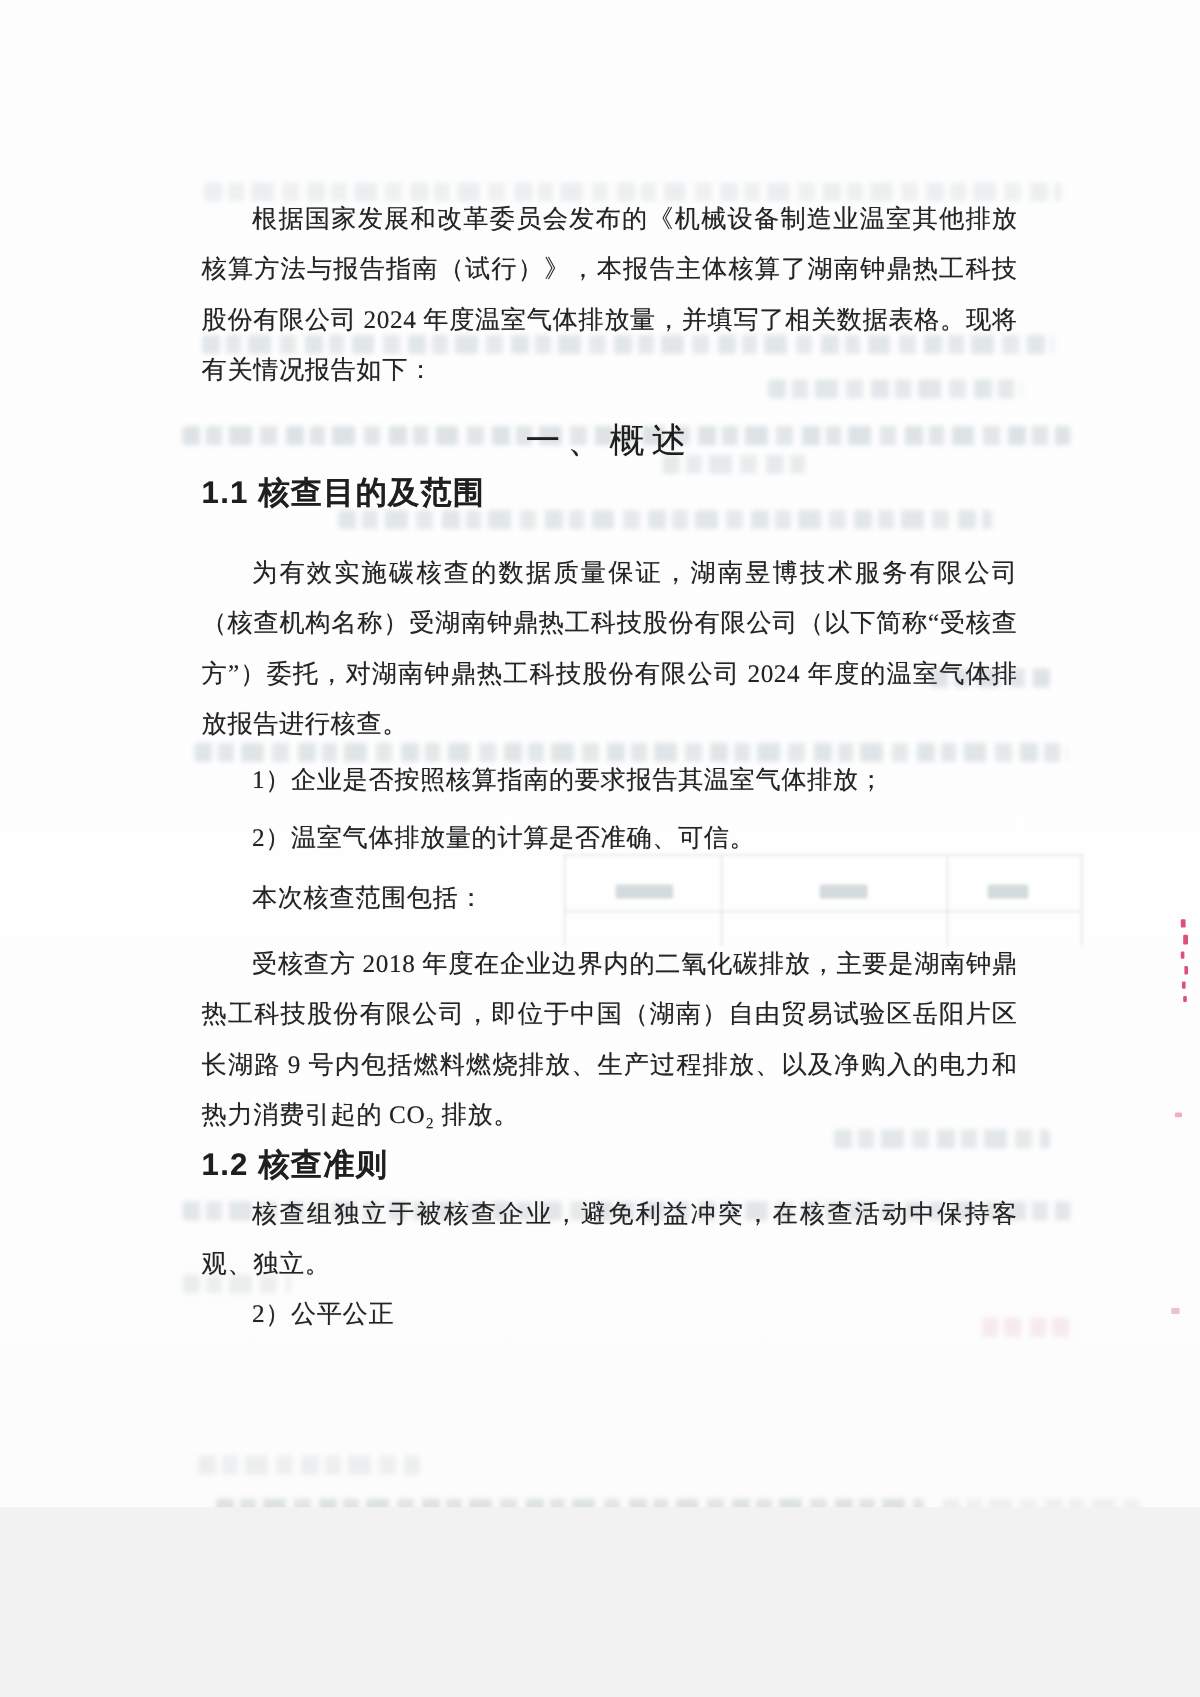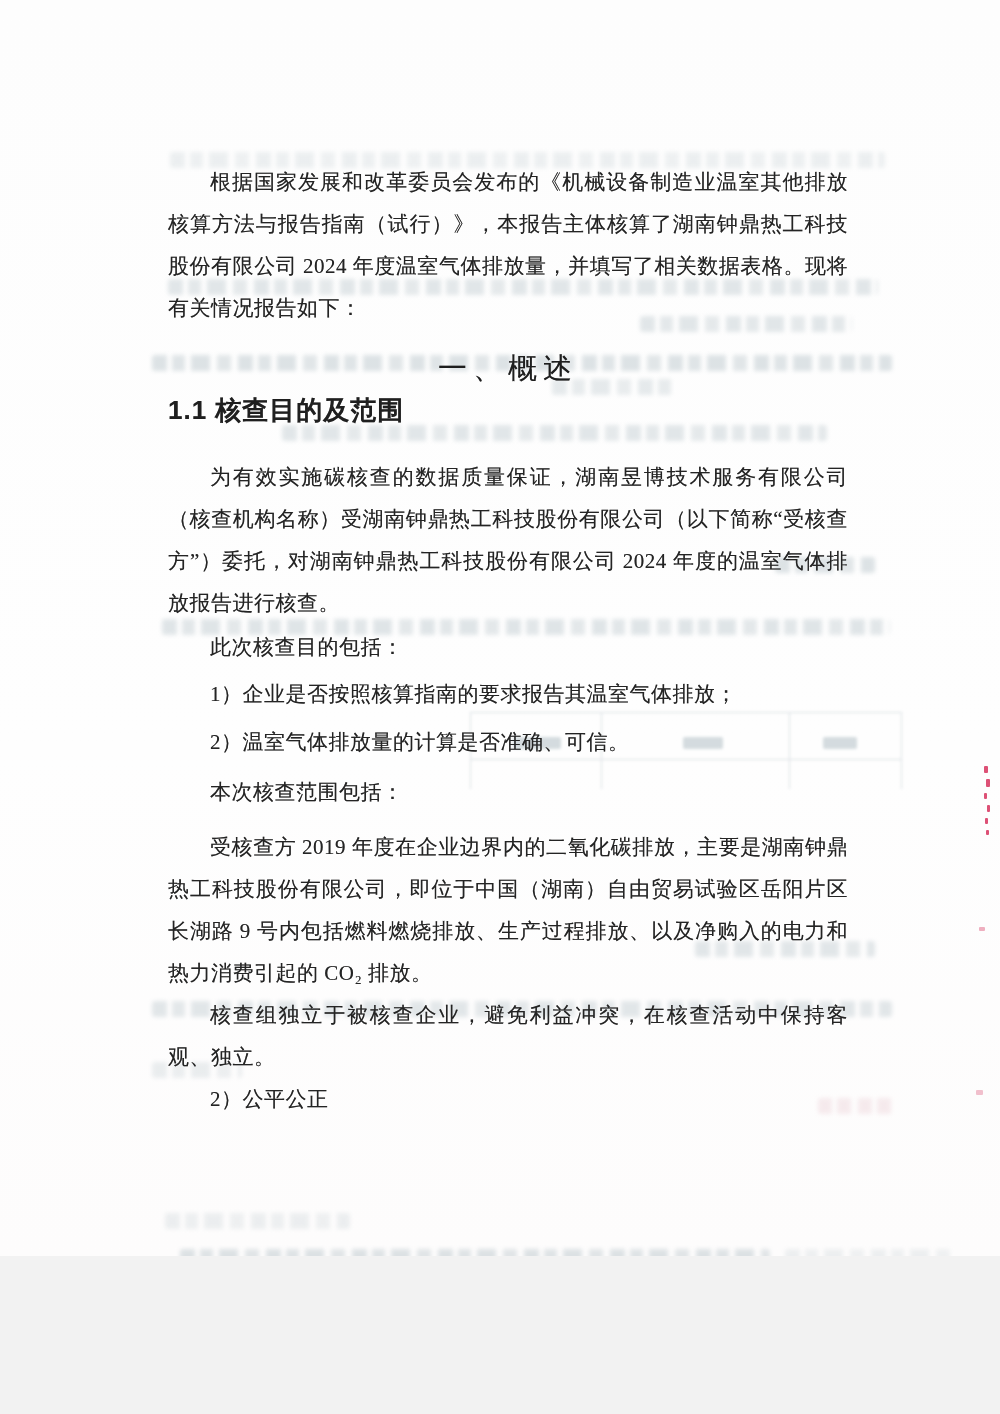--- a/index.html
+++ b/index.html
@@ -148,30 +148,30 @@
   <main class="content">
 
     <p class="indent">根据国家发展和改革委员会发布的《机械设备制造业温室其他排放核算方法与报告指南（试行）》，本报告主体核算了湖南钟鼎热工科技股份有限公司 2024 年度温室气体排放量，并填写了相关数据表格。现将有关情况报告如下：</p>
 
     <h1 class="chapter">一、概述</h1>
 
     <h2 class="section mt-s11">1.1 核查目的及范围</h2>
 
     <p class="indent mt-p2">为有效实施碳核查的数据质量保证，湖南昱博技术服务有限公司（核查机构名称）受湖南钟鼎热工科技股份有限公司（以下简称“受核查方”）委托，对湖南钟鼎热工科技股份有限公司 2024 年度的温室气体排放报告进行核查。</p>
 
-    <p class="indent mt-lead1">此次核查目的包括：</p>
 
     <p class="indent mt-item1">1）企业是否按照核算指南的要求报告其温室气体排放；</p>
 
     <p class="indent mt-item2">2）温室气体排放量的计算是否准确、可信。</p>
 
     <p class="indent mt-lead2">本次核查范围包括：</p>
 
-    <p class="indent mt-p3">受核查方 2019 年度在企业边界内的二氧化碳排放，主要是湖南钟鼎热工科技股份有限公司，即位于中国（湖南）自由贸易试验区岳阳片区长湖路 9 号内包括燃料燃烧排放、生产过程排放、以及净购入的电力和热力消费引起的 CO₂ 排放。</p>
+    <p class="indent mt-p3">受核查方 2018 年度在企业边界内的二氧化碳排放，主要是湖南钟鼎热工科技股份有限公司，即位于中国（湖南）自由贸易试验区岳阳片区长湖路 9 号内包括燃料燃烧排放、生产过程排放、以及净购入的电力和热力消费引起的 CO₂ 排放。</p>
 
+    <h2 class="section mt-s12">1.2 核查准则</h2>
 
 
 
     <p class="indent">核查组独立于被核查企业，避免利益冲突，在核查活动中保持客观、独立。</p>
 
     <p class="indent">2）公平公正</p>
 
   </main>
 
   <div class="footer-line"></div>

